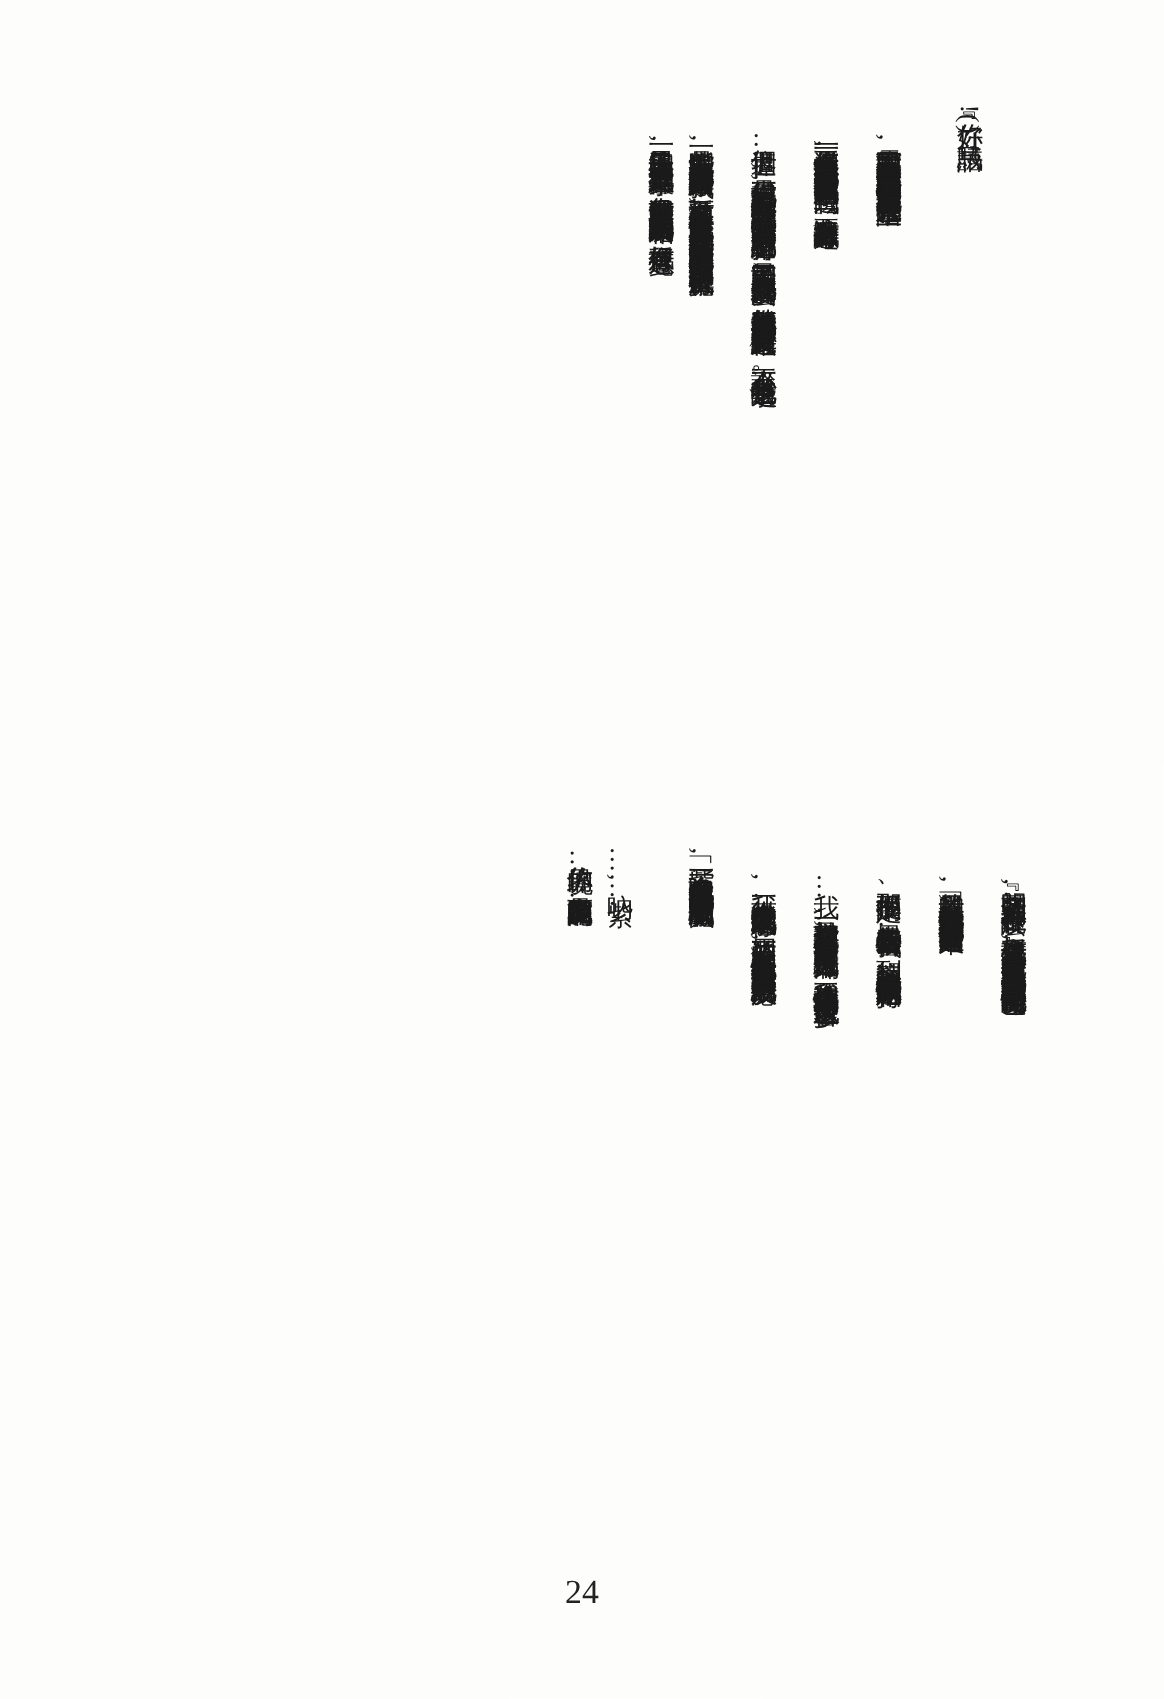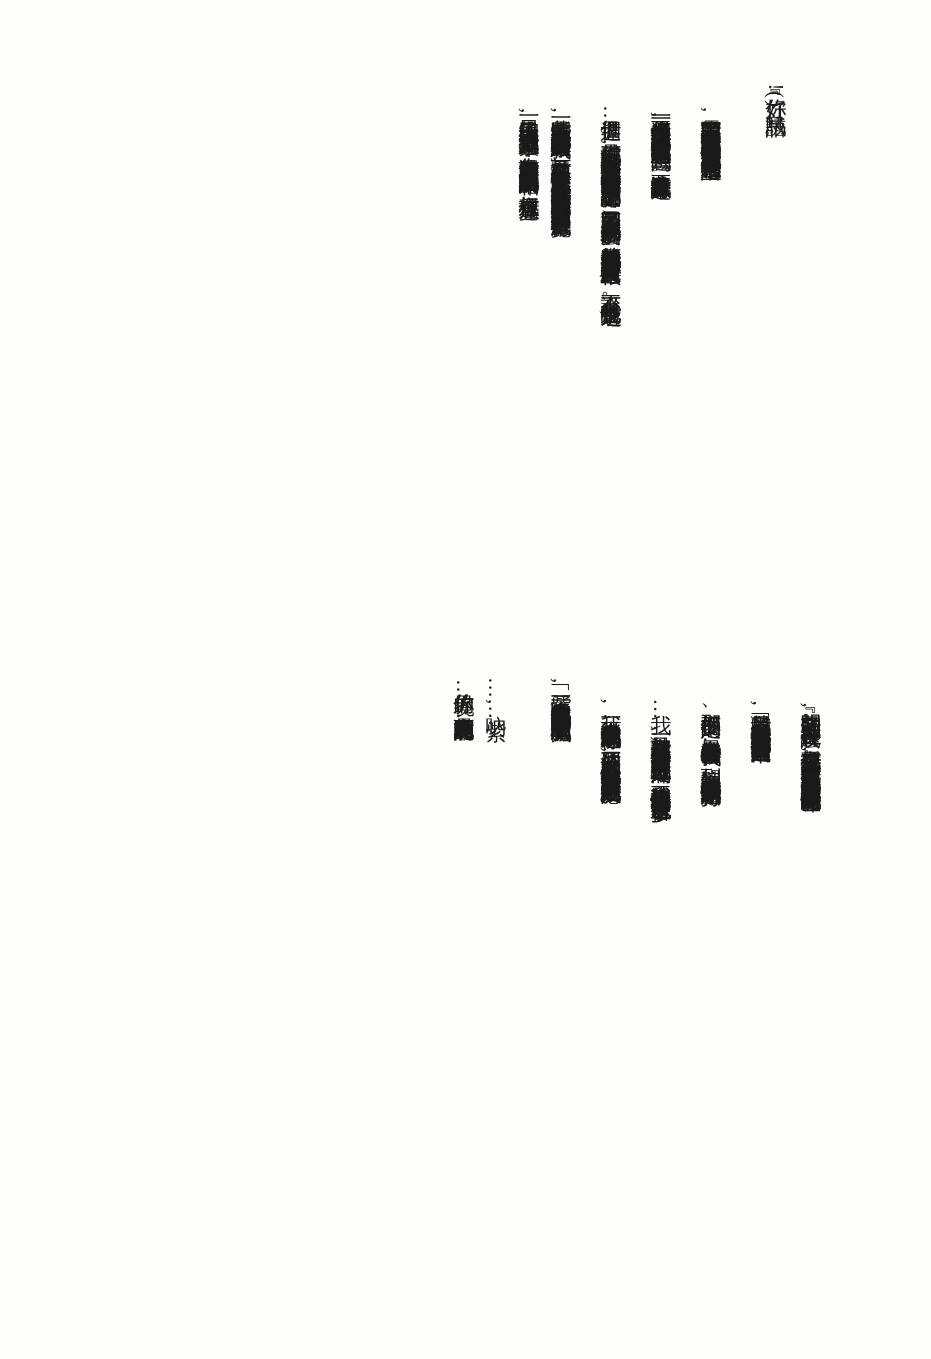--- a/index.html
+++ b/index.html
@@ -77,14 +77,15 @@
     <p class="indent">明明是『注意到』了,卻還在說什麼『…好像有這種感覺』,有可能會被吐槽,但這只是因為過了幾百年平凡日子的這個身體里,有關那一陣子的記憶變得曖昧了而已。</p>
     <p class="indent gap">我的意思是,「難道她是特意為了我而使用境界的能力,從外邊帶回這些有趣的東西?」。</p>
     <p class="indent gap">那個捉摸不定的、心思善變的紫居然會為了我…一想到這,我心中開心的感覺和難以置信的否定感就開始相持不下。</p>
     <p class="indent gap">我…其實只想和紫像現在一樣,過著普通卻有趣的日子,這樣就已經十分滿足了。我不想破壞這令人愉快的時光,所以也不會奢求更多。</p>
     <p class="indent gap">我,從今以後也一直裝作沒注意到的樣子吧…用裝傻的反應,和一直以來的任性,保持著微妙的距離感,繼續觀察她的反應。</p>
     <p class="gap">「紫,今晚大家就一起玩這個遊戲一邊吃火鍋吧!看到烏賊我的肚子就餓了呢」</p>
     <p class="gap-lg">…吶,紫…</p>
     <p>你的境界…究竟是為誰而展開的呢…?</p>
   </div>
 
+  <div class="page-number">24</div>
 
 </div>
 
 </body></html>

